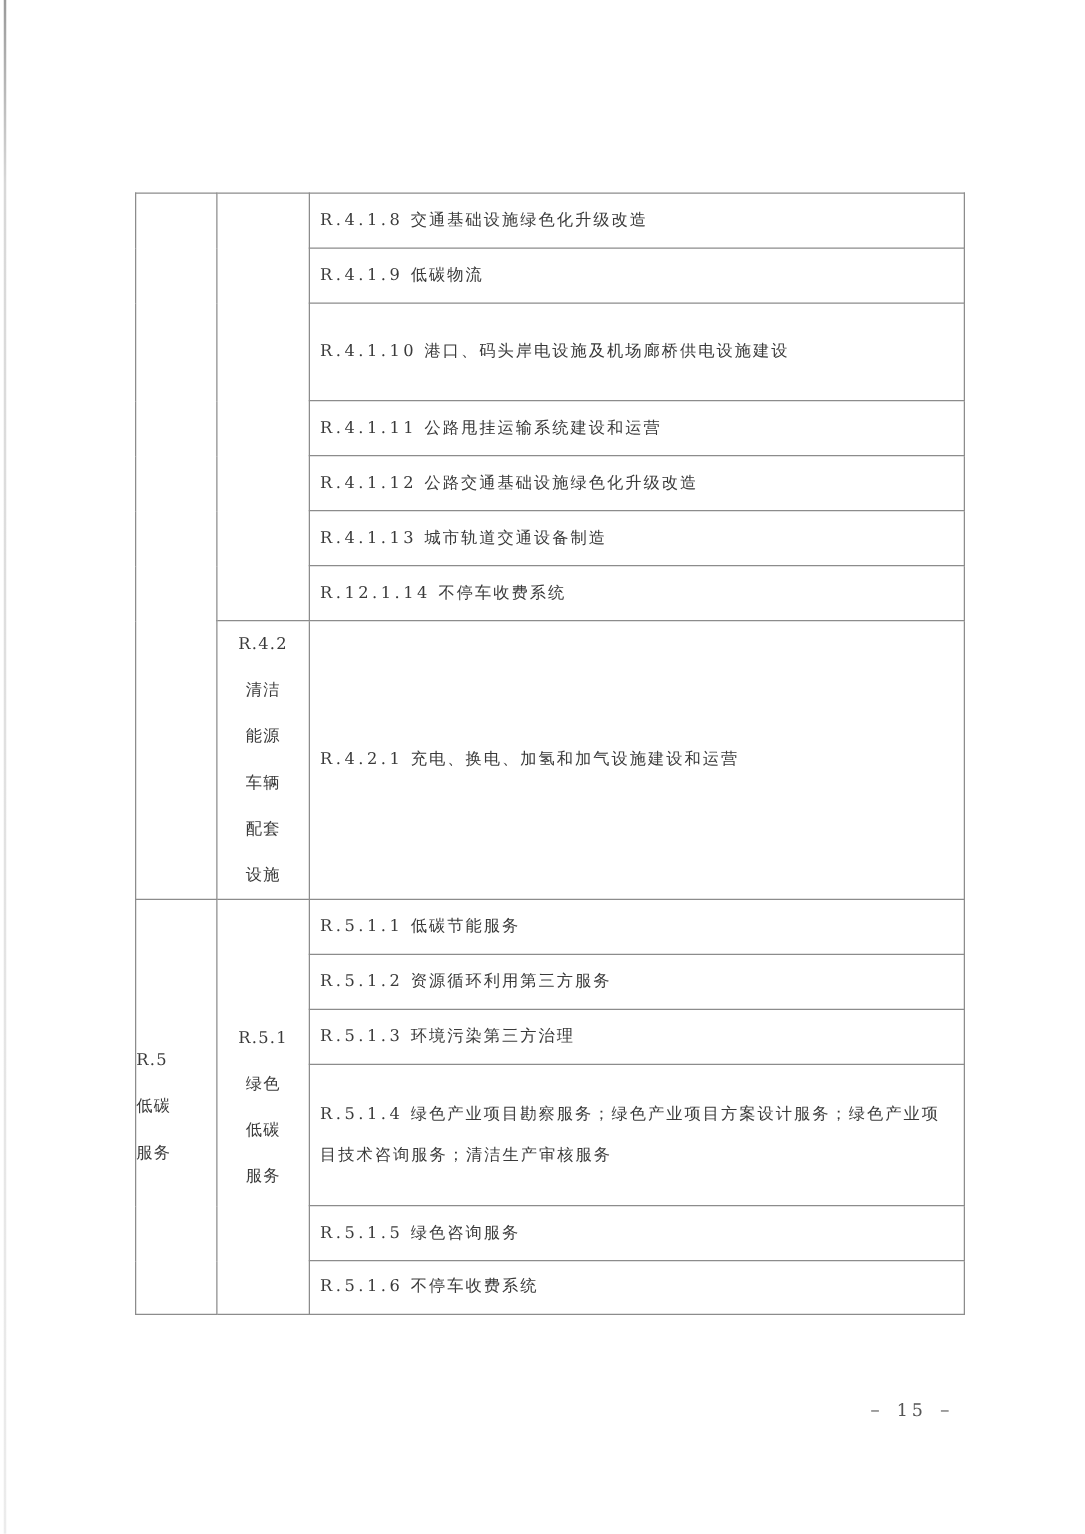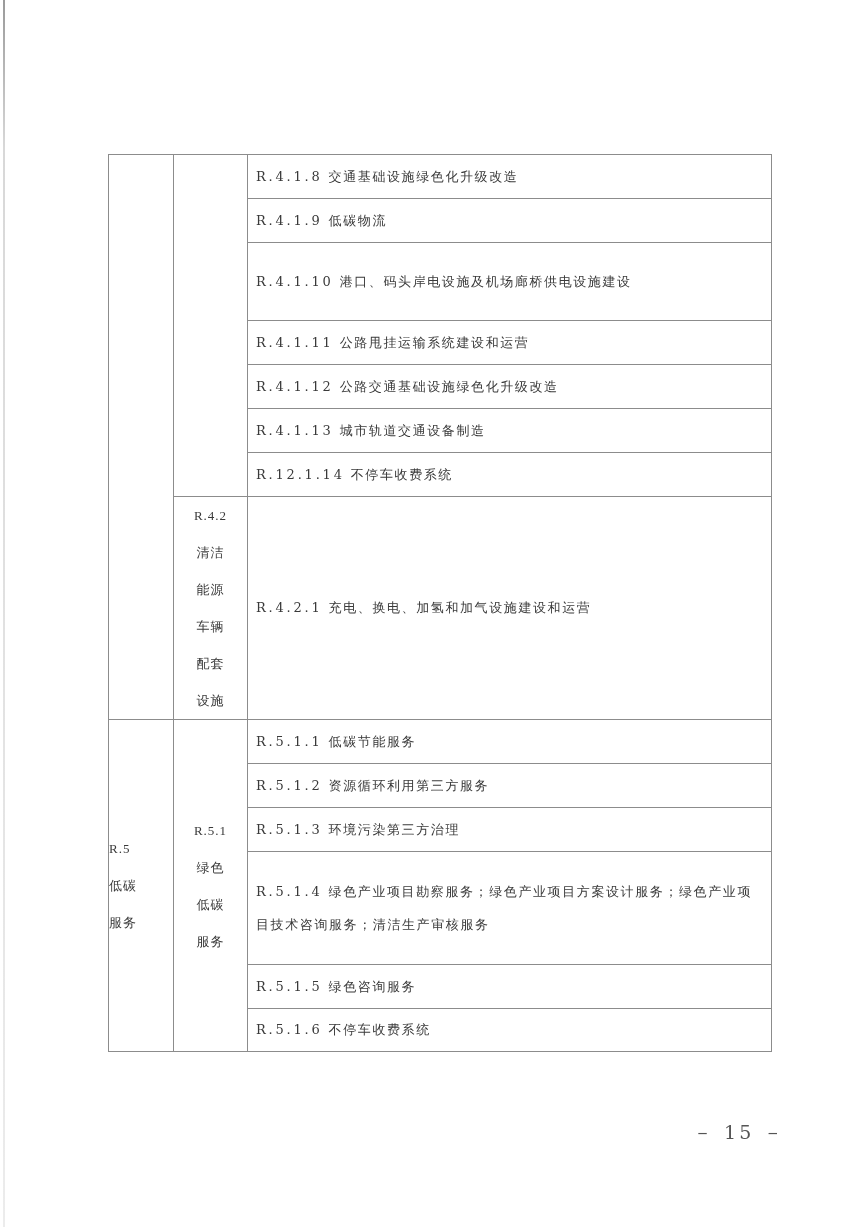--- a/index.html
+++ b/index.html
@@ -52,30 +52,29 @@
       text-align: left;
     }
     td.c3 .code {
       letter-spacing: 2.8px;
       margin-right: 6px;
     }
     .vstack {
       display: block;
       line-height: 37px;
       letter-spacing: 1px;
-      font-family: Liberation Serif, serif;
     }
     .vstack span {
       display: block;
     }
     .page-number {
       position: absolute;
       left: 693px;
       top: 1120px;
-      font-size: 19px;
+      font-size: 14px;
       color: #555;
       letter-spacing: 3px;
     }
     .h1 { height: 44px; }
     .h2 { height: 78px; }
     .h7 { height: 216px; }
     .h3 { height: 113px; padding-left: 39px; }
     .h-last { height: 40px; }
   </style>
 </head>

